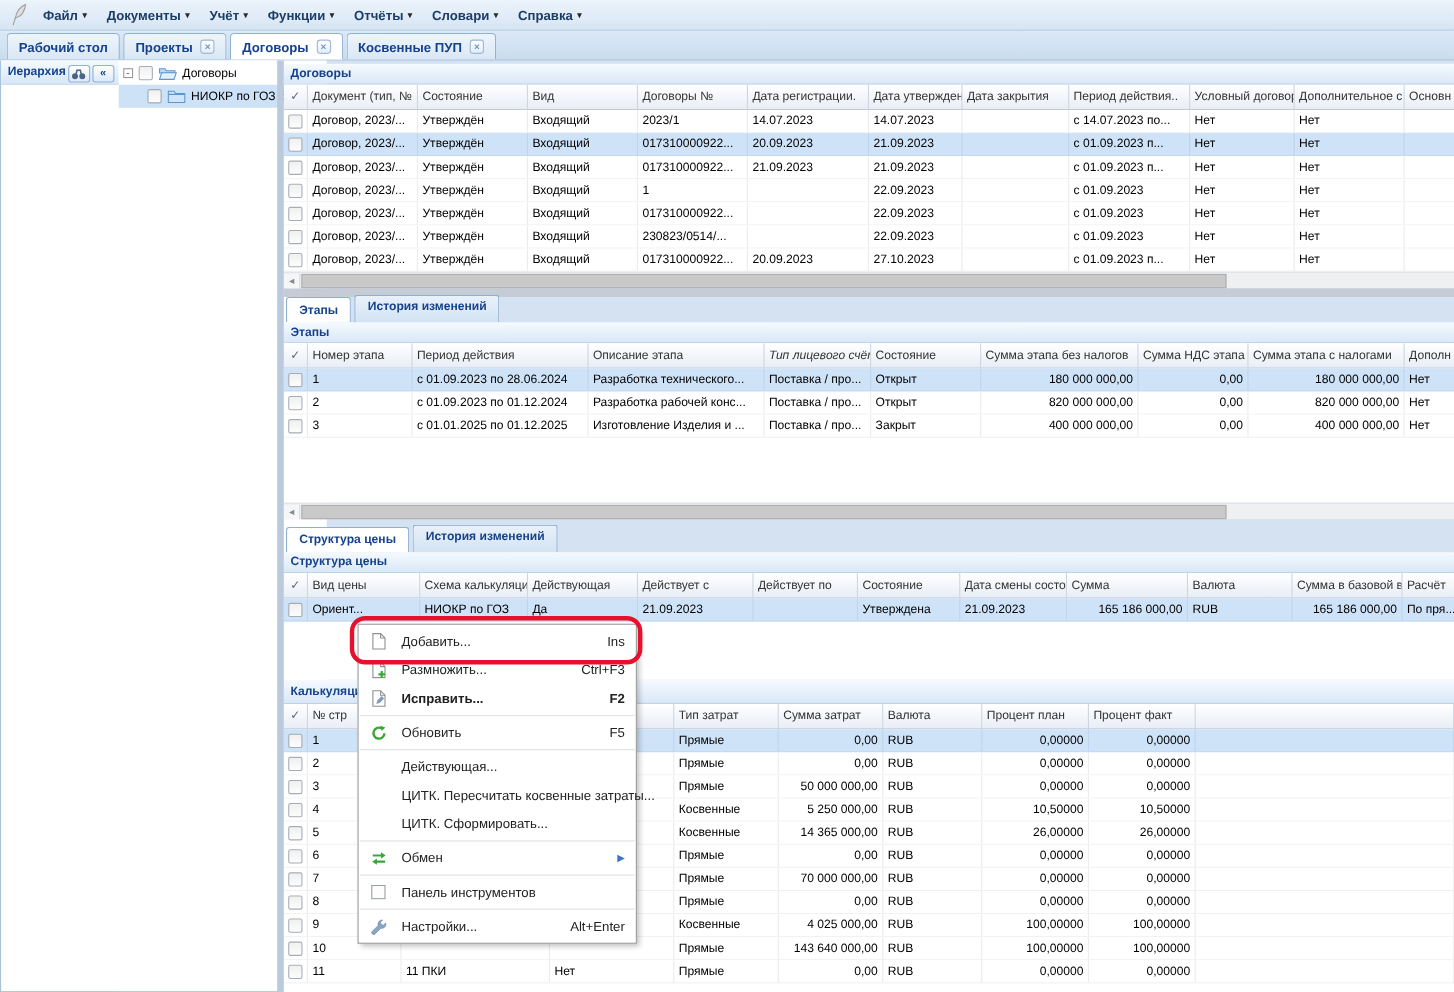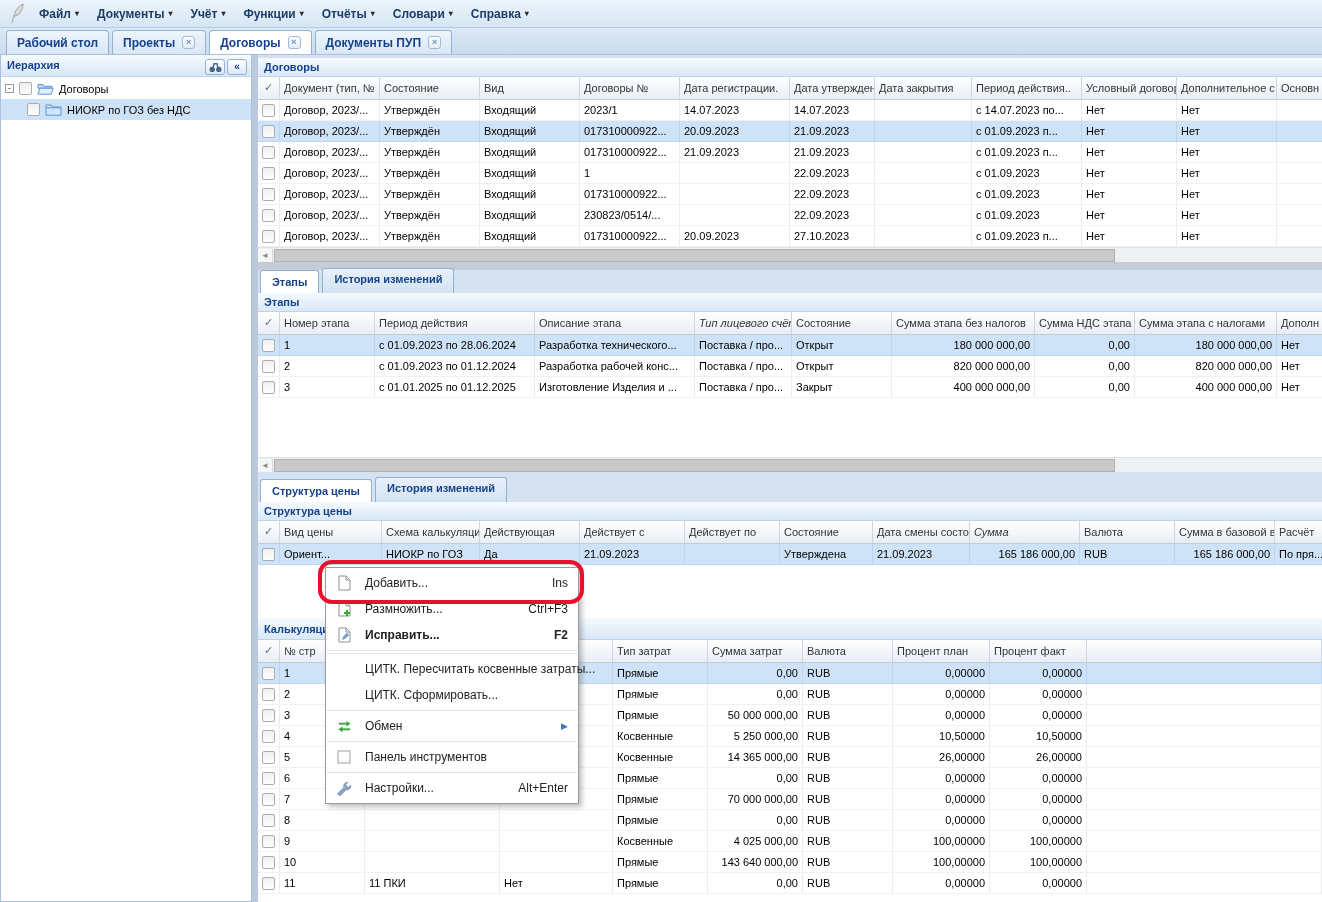--- a/index.html
+++ b/index.html
@@ -20,21 +20,21 @@
     background:linear-gradient(#dcE9f6,#c9dcee); border-bottom:1px solid #a9c2dc; }
   .mtab { display:flex; align-items:center; height:24px; padding:0 10px; margin-right:3px;
     border:1px solid #92b2d4; border-bottom:none; border-radius:4px 4px 0 0;
     background:linear-gradient(#eef5fc,#d9e7f5); color:#15428b; font-weight:700; font-size:12px; cursor:default; }
   .mtab.active { background:#fff; }
   .tab-x { display:inline-block; width:13px; height:13px; margin-left:7px; border:1px solid #9fb9d6; border-radius:3px;
     background:linear-gradient(#ffffff,#e2edf9); color:#6f94c0; font-size:9px; line-height:11px; text-align:center; }
 
   
   #content { display:flex; height:847px; }
-  #left-panel { width:252px; display:flex; flex-direction:column; background:#fff; border:1px solid #a9c2dc; border-top:none; }
+  #left-panel { width:252px; display:flex; flex-direction:row; background:#fff; border:1px solid #a9c2dc; border-top:none; }
   .panel-header { height:22px; background:linear-gradient(#f5fafe,#d7e7f6); border-bottom:1px solid #bed3e8;
     color:#15428b; font-weight:700; padding:4px 4px 0 6px; display:flex; }
   .panel-header .ph-title { flex:1; }
   .ph-btn { width:20px; height:16px; margin-left:2px; border:1px solid #8fb1d9; border-radius:3px;
     background:linear-gradient(#ffffff,#dcE9f7); display:flex; align-items:center; justify-content:center;
     color:#15428b; font-size:10px; font-weight:700; line-height:14px; }
   #tree { flex:1; background:#fff; padding-top:1px; }
   .tree-row { height:21px; display:flex; align-items:center; padding-left:4px; color:#000; cursor:default; }
   .tree-row.lvl1 { padding-left:26px; }
   .tree-row.sel { background:#cde2f7; }
@@ -146,21 +146,21 @@
       </div>
       <div class="mtab">
         <span>Проекты</span>
         <span class="tab-x">×</span>
       </div>
       <div class="mtab active">
         <span>Договоры</span>
         <span class="tab-x">×</span>
       </div>
       <div class="mtab">
-        <span>Документы ПУП</span>
+        <span>Косвенные ПУП</span>
         <span class="tab-x">×</span>
       </div>
     </div>
 
   <div id="content">
 
     <div id="left-panel">
       <div class="panel-header">
         <span class="ph-title">Иерархия</span>
         <span class="ph-btn">
@@ -416,21 +416,21 @@
       <div class="tbl" id="price-tbl">
           <div class="th-row">
             <div class="th check" style="width: 22px;">✓</div>
             <div class="th" style="width: 102px;">Вид цены</div>
             <div class="th" style="width: 98px;">Схема калькуляци</div>
             <div class="th" style="width: 100px;">Действующая</div>
             <div class="th" style="width: 105px;">Действует с</div>
             <div class="th" style="width: 95px;">Действует по</div>
             <div class="th" style="width: 93px;">Состояние</div>
             <div class="th" style="width: 97px;">Дата смены состоя</div>
-            <div class="th" style="width: 110px; font-style: italic;">Сумма</div>
+            <div class="th" style="width: 110px;">Сумма</div>
             <div class="th" style="width: 95px;">Валюта</div>
             <div class="th" style="width: 100px;">Сумма в базовой в</div>
             <div class="th" style="width: 60px;">Расчёт</div>
           </div>
           <div class="tr sel">
             <div class="td check" style="width: 22px;">
               <span class="cb"></span>
             </div>
             <div class="td" style="width: 102px;">Ориент...</div>
             <div class="td" style="width: 98px;">НИОКР по ГОЗ</div>
@@ -645,21 +645,35 @@
           <svg width="14" height="16" viewBox="0 0 14 16">
             <path d="M2 1h7l4 4v10H2z" fill="#fff" stroke="#909090"></path>
             <path d="M9 1v4h4" fill="none" stroke="#909090"></path>
             <path d="M5 13l1.2-3.4 3.8-3.8 2.2 2.2-3.8 3.8z" fill="#7b9dc4"></path>
           </svg>
         </span>
         <span class="cm-label">Исправить...</span>
         <span class="cm-shortcut">F2</span>
       </div>
       <div class="cm-sep"></div>
+      <div class="cm-item">
+        <span class="cm-icon">
+          <svg width="15" height="15" viewBox="0 0 16 16">
+            <path d="M13.3 8A5.3 5.3 0 1 1 10.8 3.5" fill="none" stroke="#3aa63a" stroke-width="2.3"></path>
+            <path d="M9.3 0.8L14.2 2.6l-3.6 3.2z" fill="#3aa63a"></path>
+          </svg>
+        </span>
+        <span class="cm-label">Обновить</span>
+        <span class="cm-shortcut">F5</span>
+      </div>
       <div class="cm-sep"></div>
+      <div class="cm-item">
+        <span class="cm-icon"></span>
+        <span class="cm-label">Действующая...</span>
+      </div>
       <div class="cm-item">
         <span class="cm-icon"></span>
         <span class="cm-label">ЦИТК. Пересчитать косвенные затраты...</span>
       </div>
       <div class="cm-item">
         <span class="cm-icon"></span>
         <span class="cm-label">ЦИТК. Сформировать...</span>
       </div>
       <div class="cm-sep"></div>
       <div class="cm-item">

